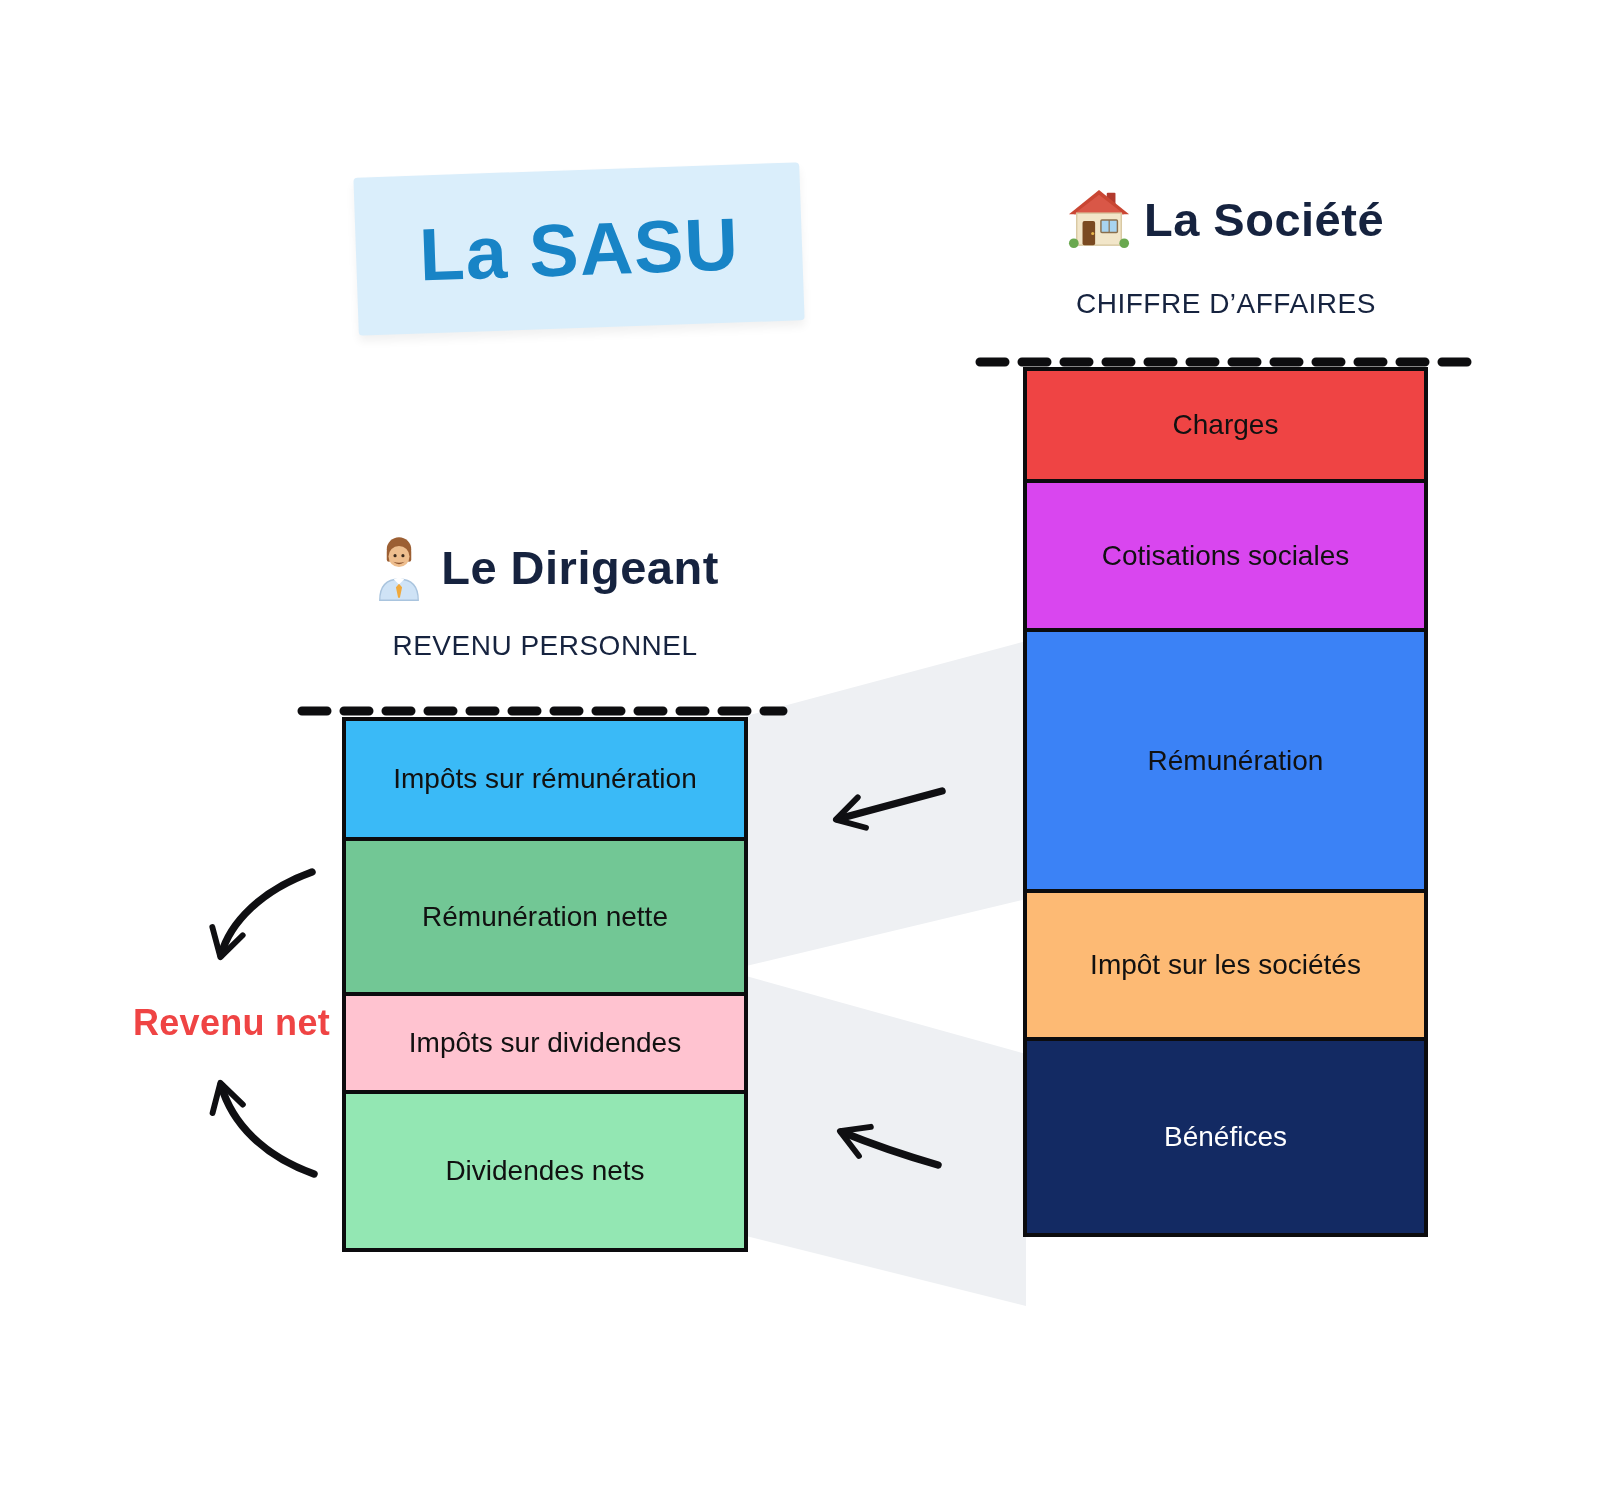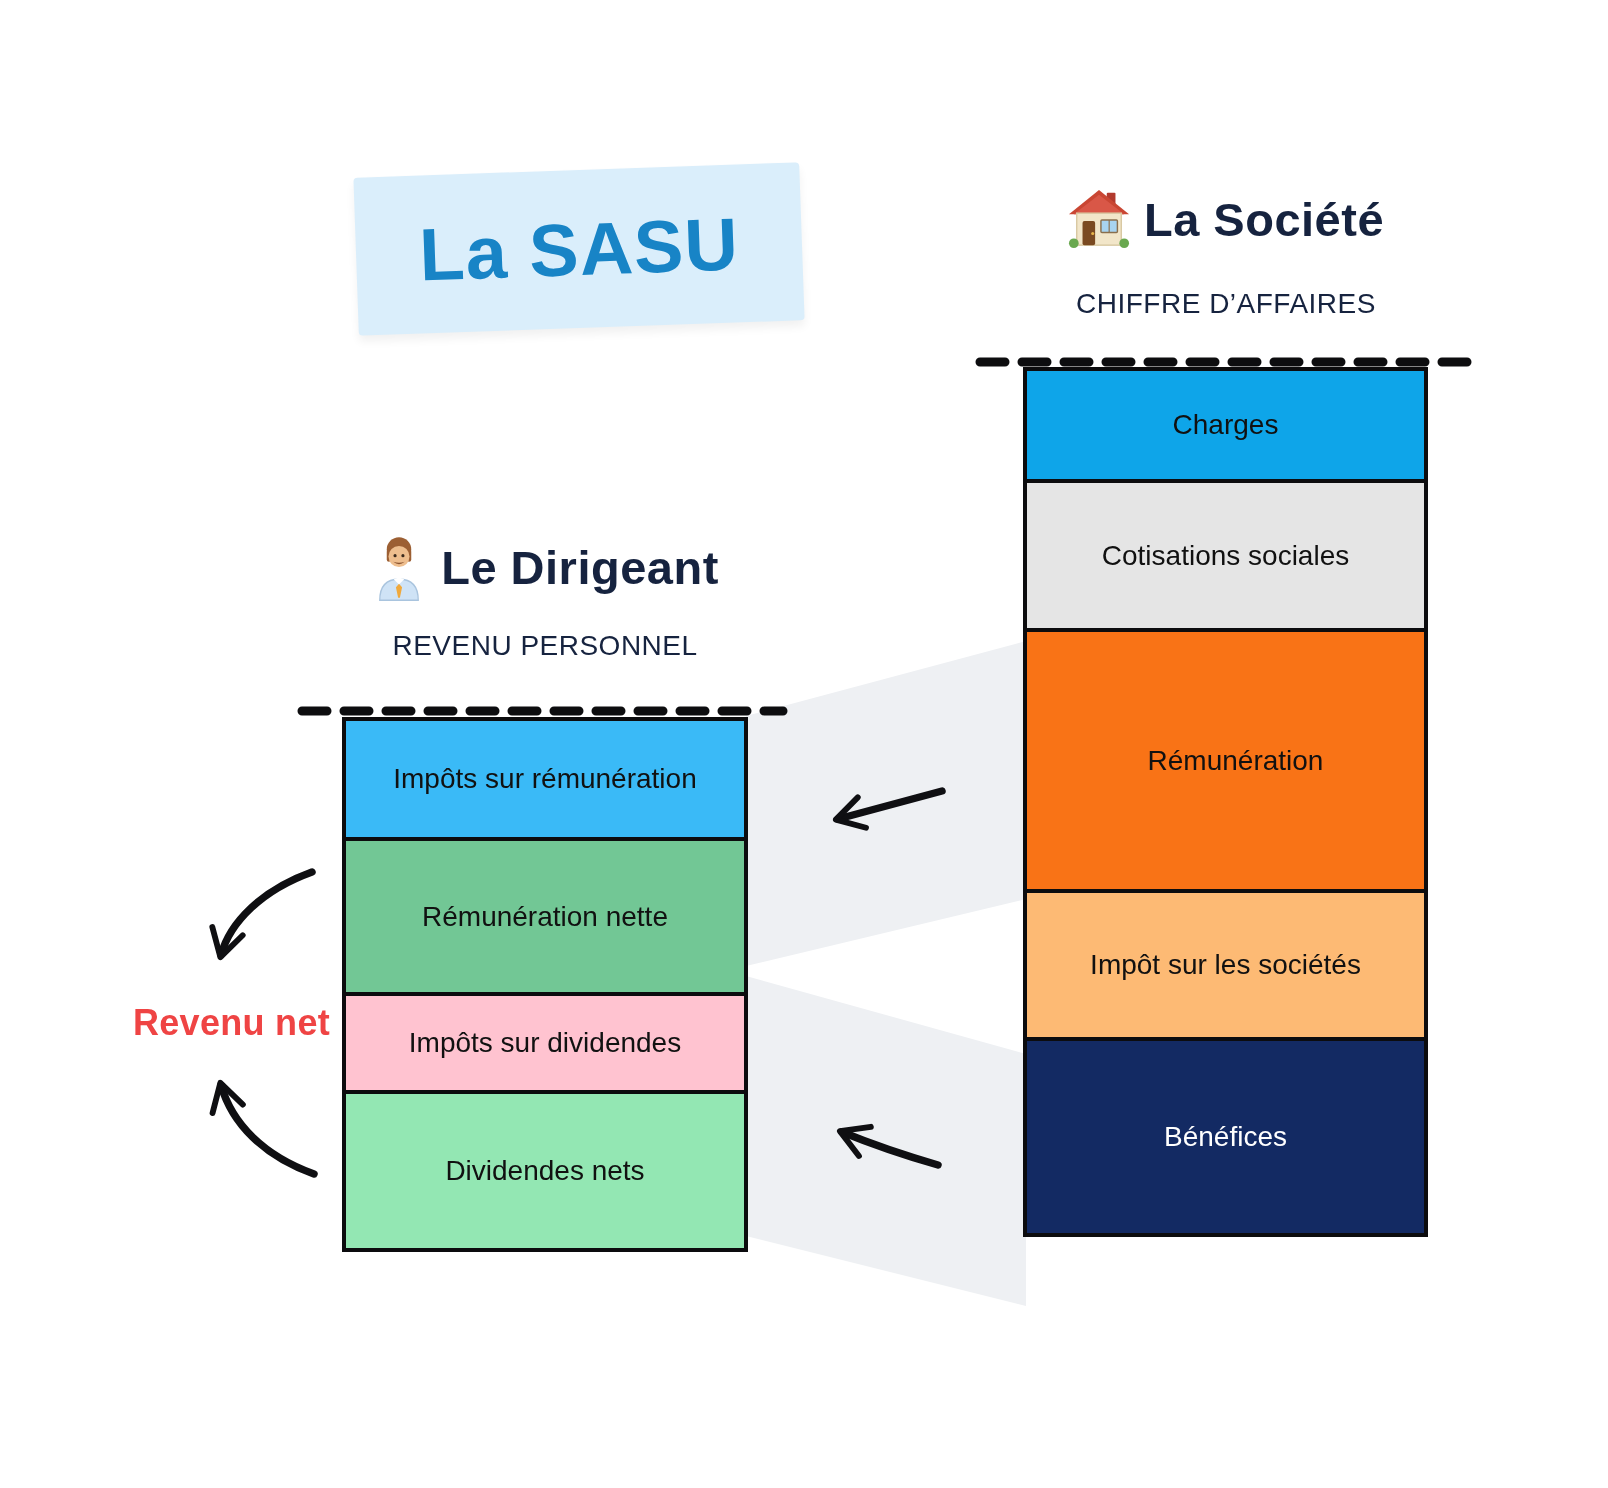--- a/index.html
+++ b/index.html
@@ -106,27 +106,27 @@
       <path d="M25.5,32 Q32,37.5 38.5,32 Q32,34.5 25.5,32 Z" fill="#8A5430"></path>
       <path d="M10,76 Q10,52 32,52 Q54,52 54,76 Z" fill="#CFE3F6" stroke="#A9C4DE" stroke-width="1.5"></path>
       <polygon points="26,52 32,58 38,52 32,50" fill="#FFFFFF"></polygon>
       <polygon points="32,57 35.5,61 33,73 31,73 28.5,61" fill="#F0A93C"></polygon>
     </svg>
     <span class="h">Le Dirigeant</span>
   </div>
   <div class="col-sub" id="director-sub">REVENU PERSONNEL</div>
 
   <div class="bar-stack" id="company-bars">
-      <div class="bar" style="height: 116px; background-color: #0ea5e9;">
+      <div class="bar" style="height: 116px; background-color: #ef4444;">
       <span class="bar-label" style="color: rgb(17, 17, 17);">Charges</span>
     </div>
-      <div class="bar" style="height: 154px; background-color: #e5e5e5;">
+      <div class="bar" style="height: 154px; background-color: #d946ef;">
       <span class="bar-label" style="color: rgb(17, 17, 17);">Cotisations sociales</span>
     </div>
-      <div class="bar" style="height: 265px; background-color: #f97316; padding-left: 20px;">
+      <div class="bar" style="height: 265px; background-color: #3b82f6; padding-left: 20px;">
       <span class="bar-label" style="color: rgb(17, 17, 17);">Rémunération</span>
     </div>
       <div class="bar" style="height: 153px; background-color: #fdba74;">
       <span class="bar-label" style="color: rgb(17, 17, 17);">Impôt sur les sociétés</span>
     </div>
       <div class="bar" style="height: 200px; background-color: rgb(19, 42, 99);">
       <span class="bar-label" style="color: rgb(255, 255, 255);">Bénéfices</span>
     </div>
     </div>
   <div class="bar-stack" id="director-bars">

